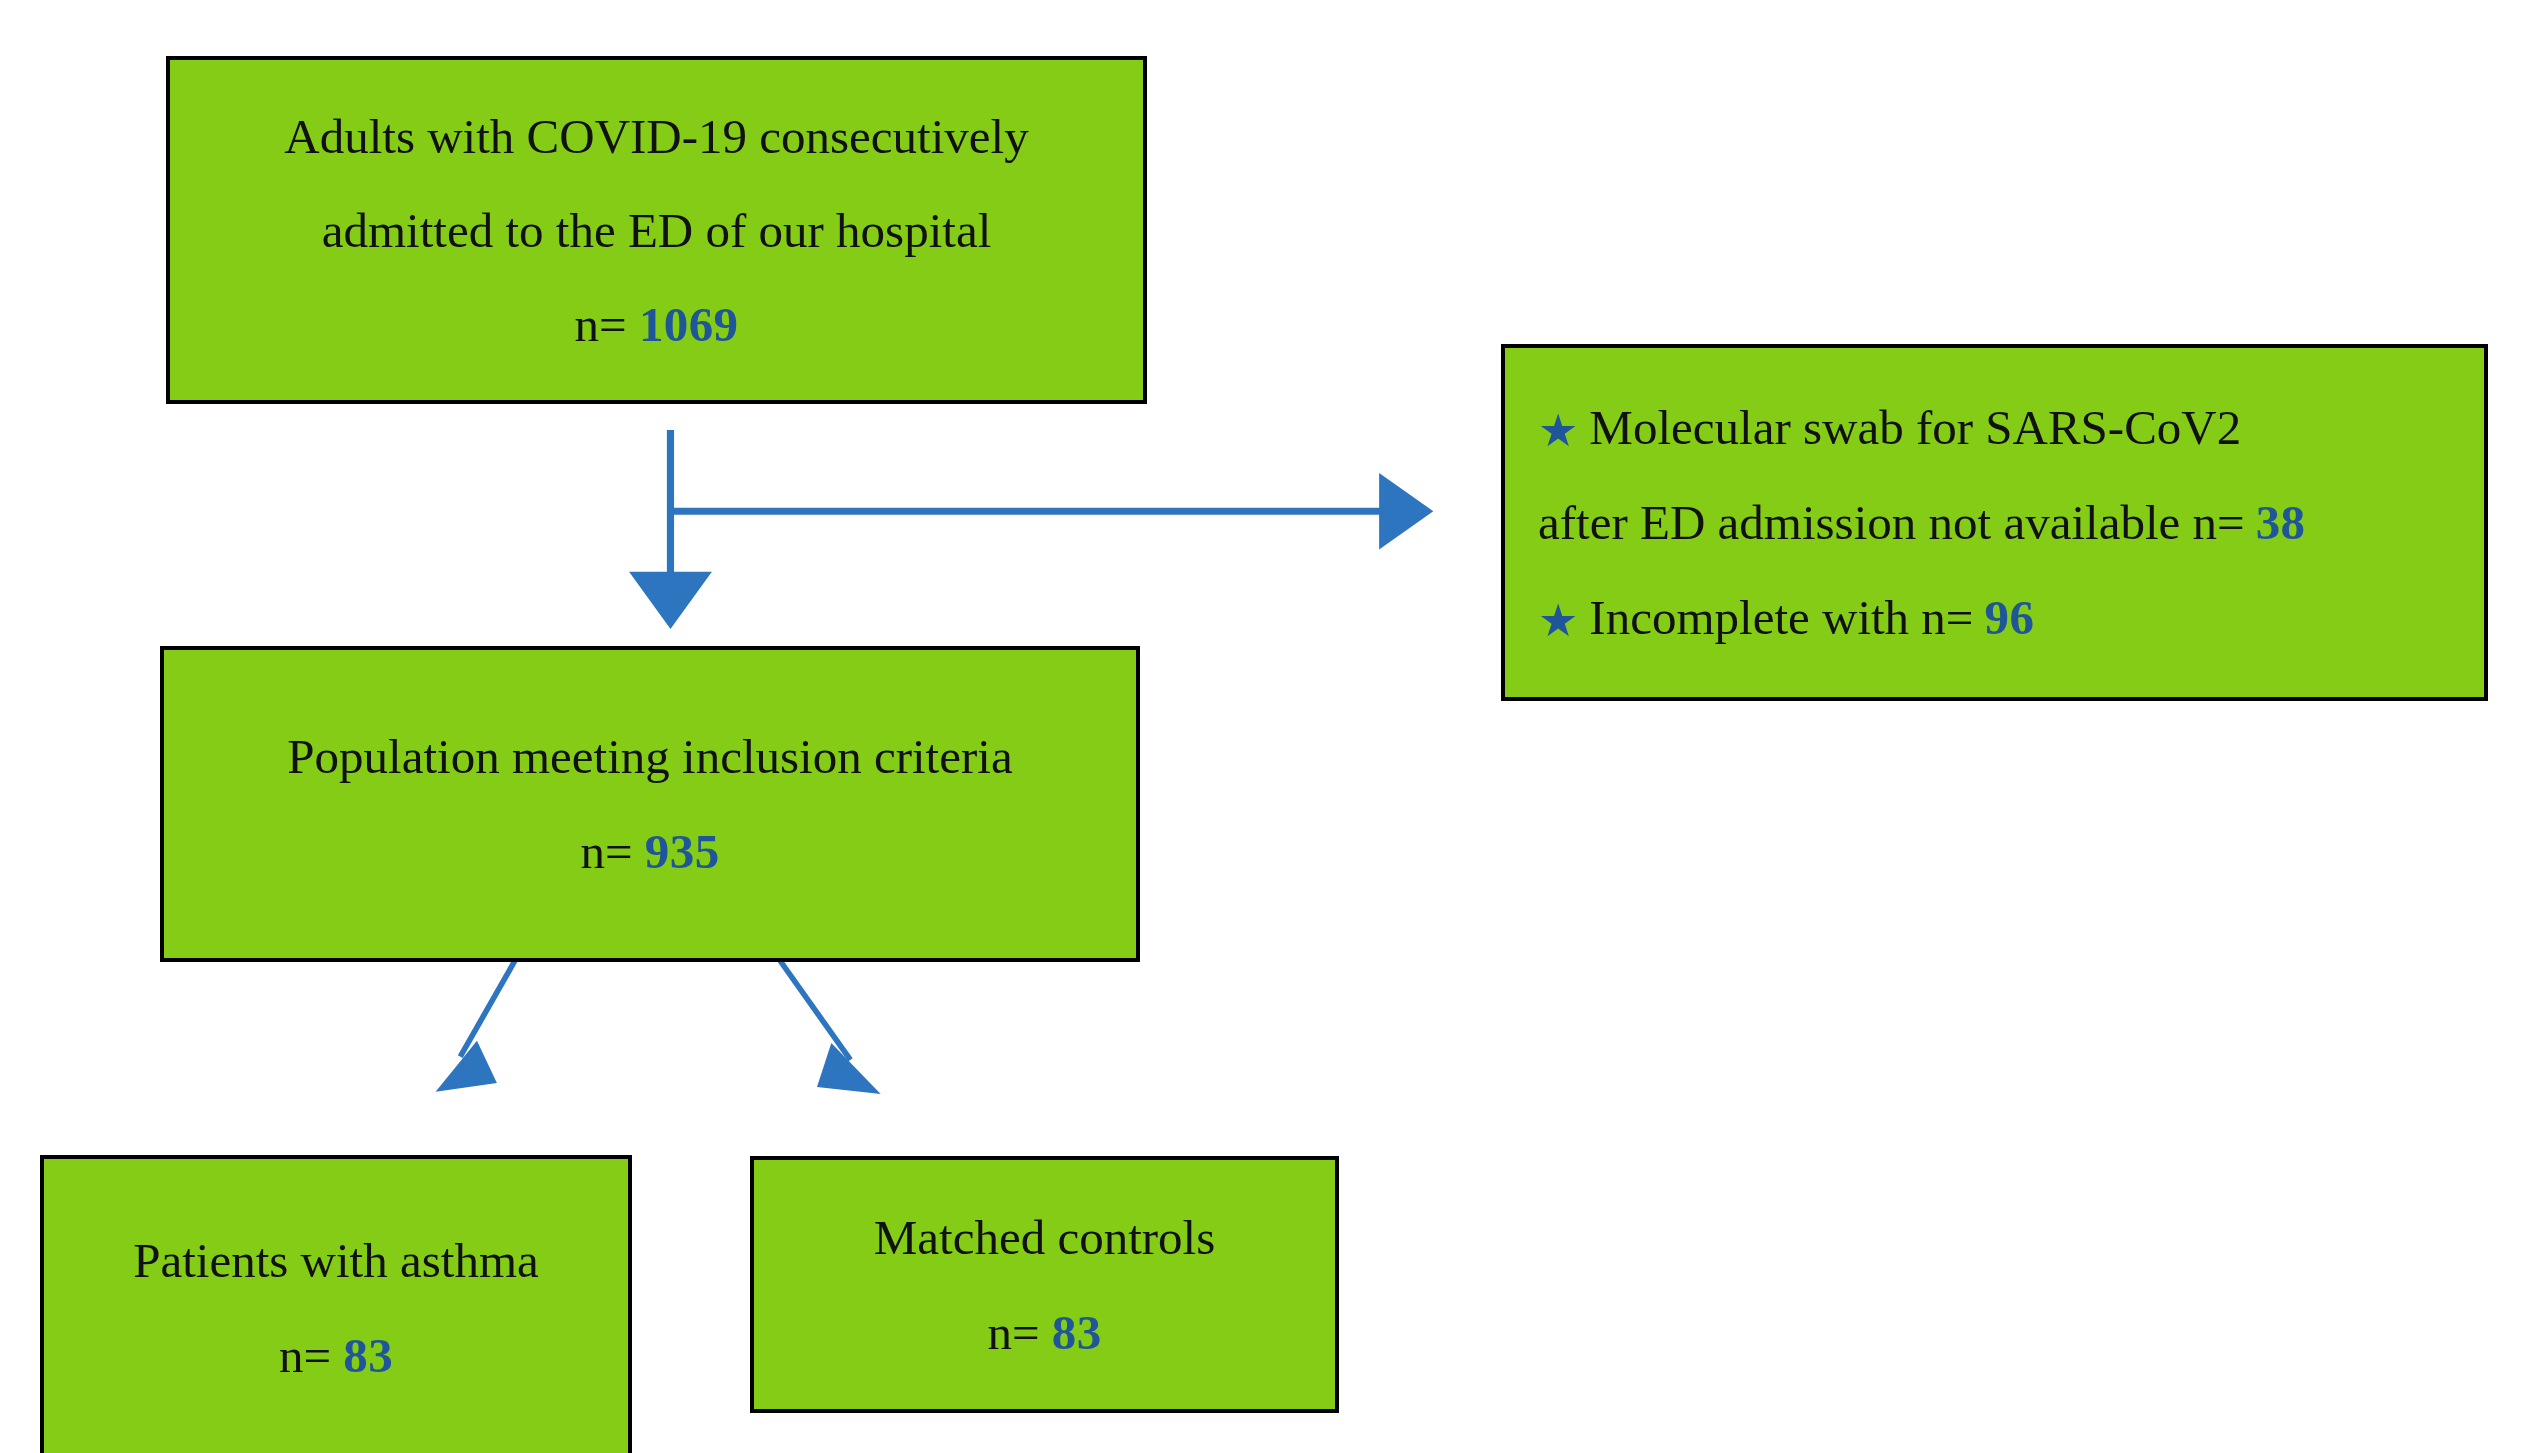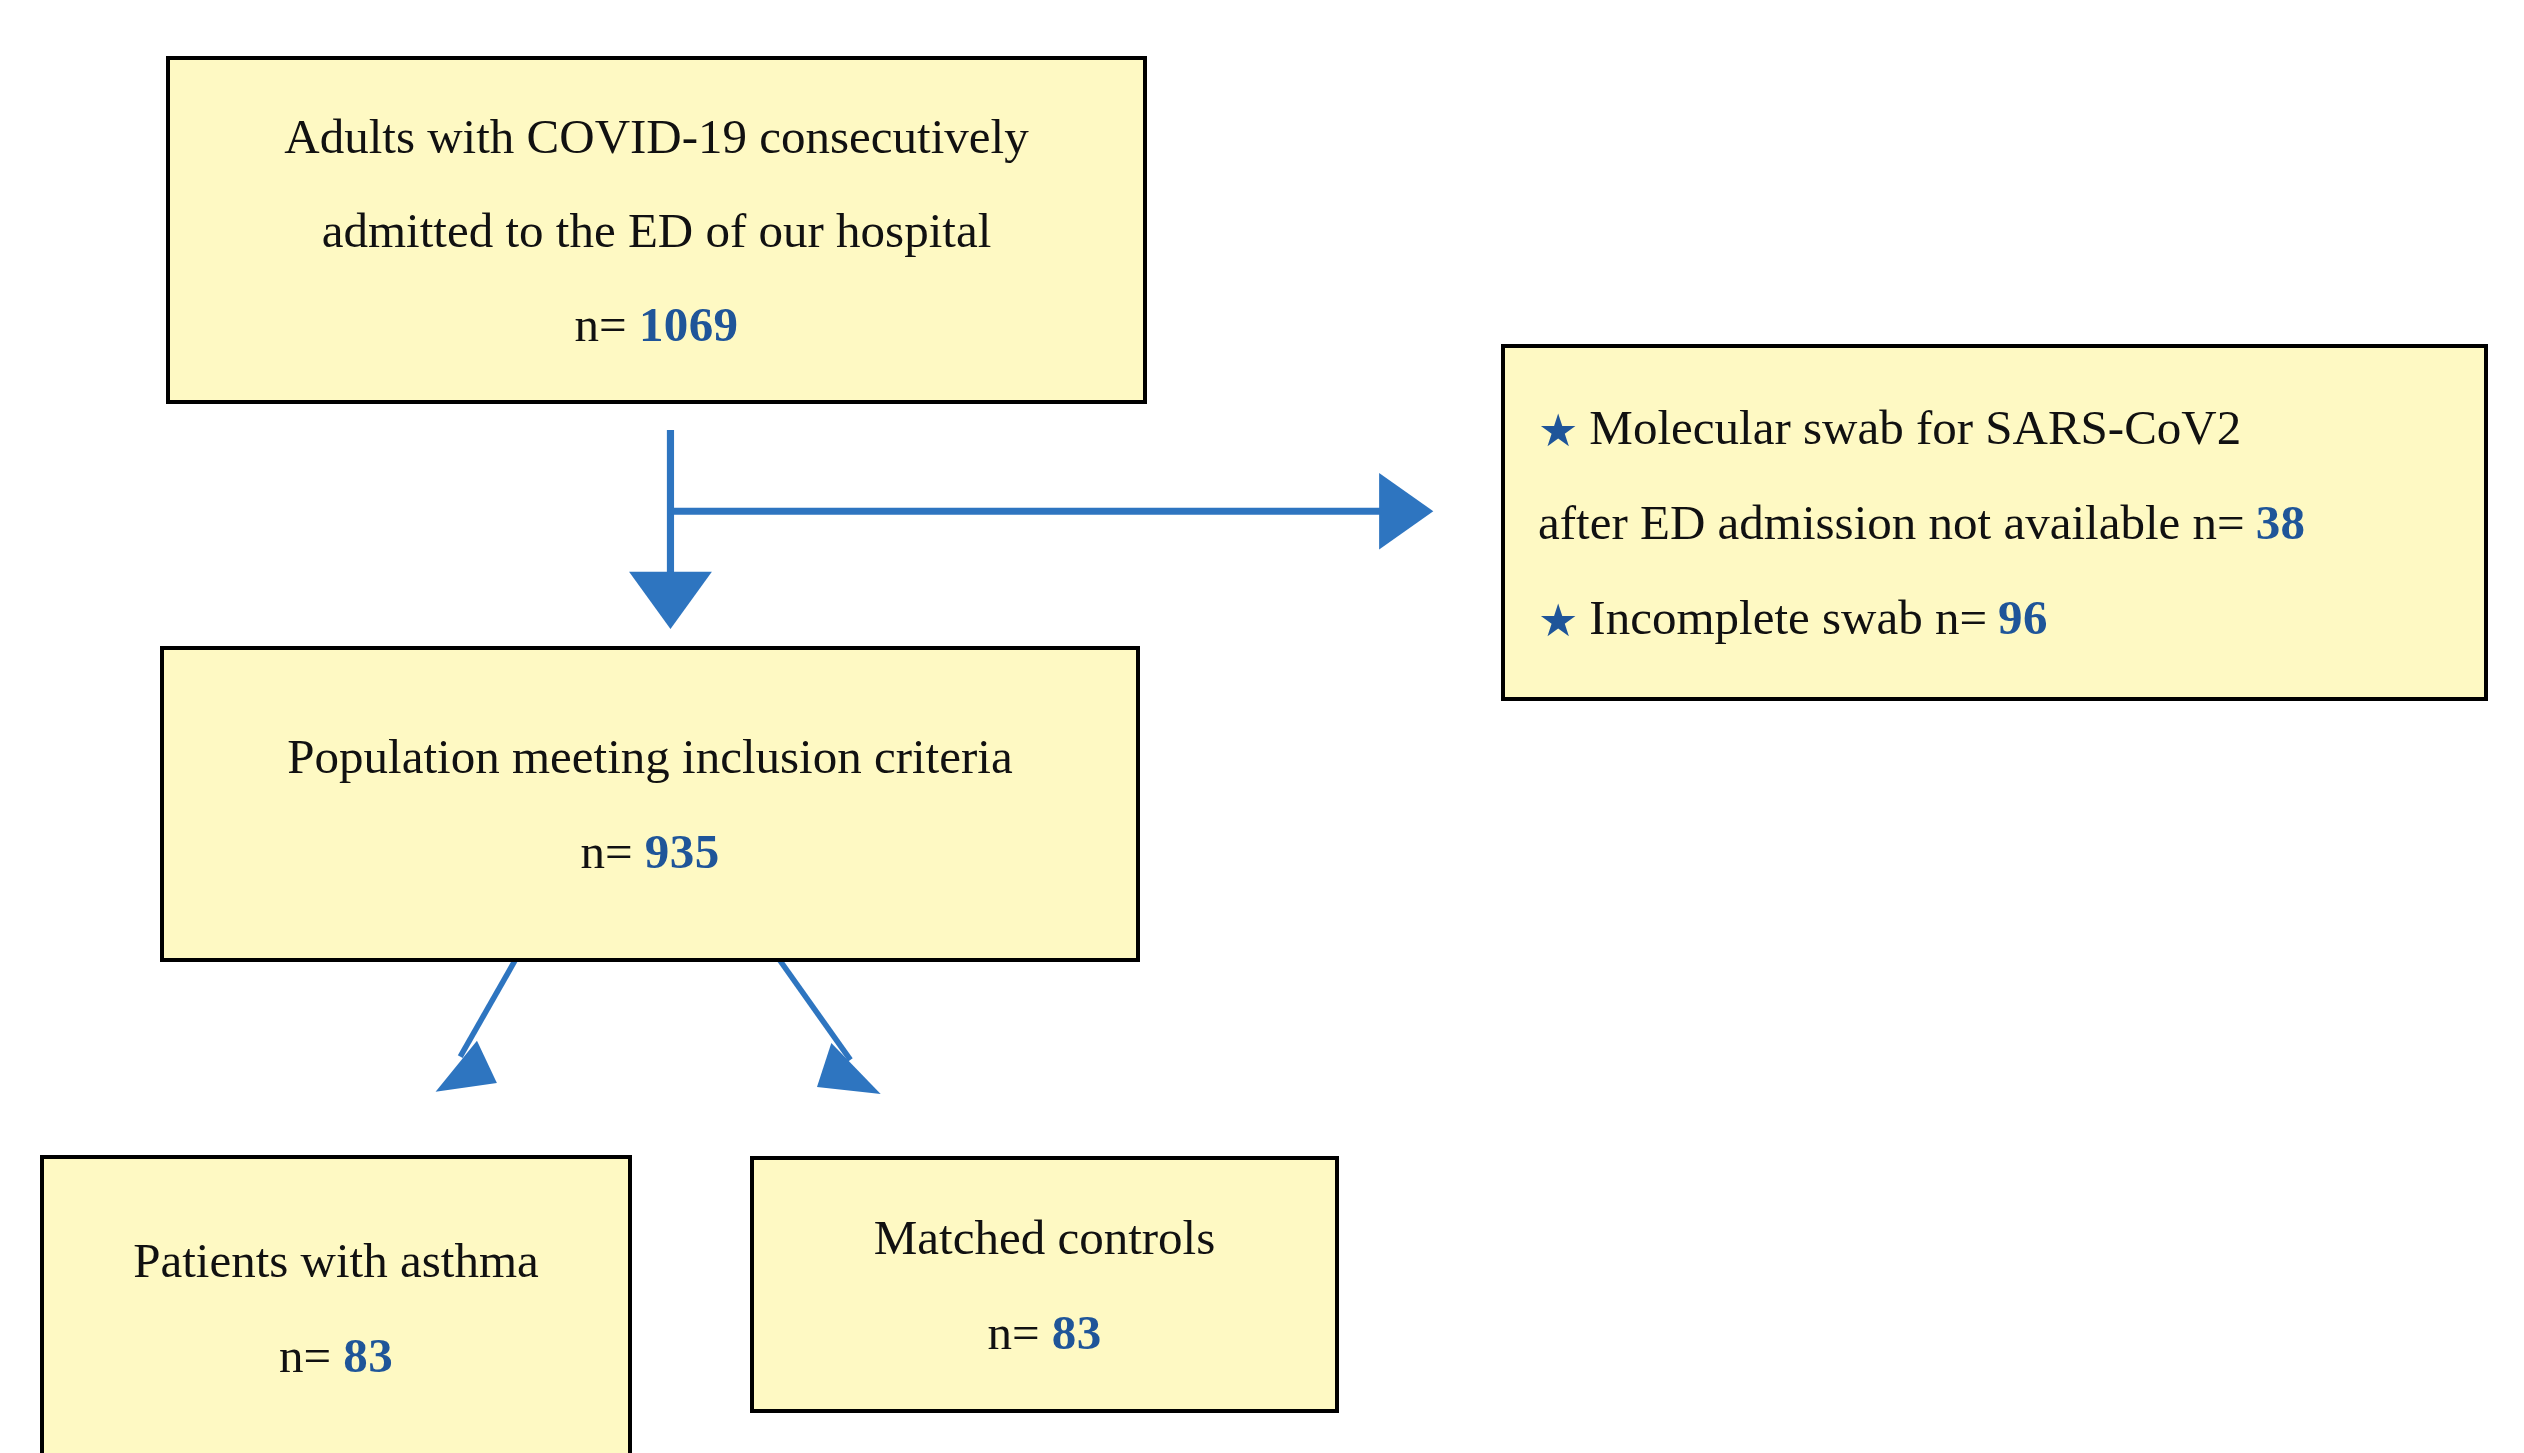--- a/index.html
+++ b/index.html
@@ -14,21 +14,21 @@
     position: relative;
     width: 2525px;
     height: 1454px;
     background: #ffffff;
     overflow: hidden;
   }
   .node-box {
     position: absolute;
     box-sizing: border-box;
     border: 4px solid #000000;
-    background: #fef9c3;
+    background: #84cc16;
     display: flex;
     flex-direction: column;
     align-items: center;
     justify-content: center;
   }
   .node-line {
     font-size: 49px;
     line-height: 1.0;
     color: #111111;
     white-space: nowrap;
@@ -138,21 +138,21 @@
       <span>Molecular swab for SARS-CoV2</span>
     </div>
 
     <div class="excl-line excl-indent">
       <span>after ED admission not available n=</span>
       <span class="count-num" style="margin-left:11px;">38</span>
     </div>
 
     <div class="excl-line">
       <span class="star-icon">★</span>
-      <span>Incomplete swab n=</span>
+      <span>Incomplete with n=</span>
       <span class="count-num" style="margin-left:11px;">96</span>
     </div>
   </div>
 
   <div class="node-box" id="included-box" style="left:160px; top:646px; width:980px; height:316px;">
     <div class="node-line">Population meeting inclusion criteria</div>
     <div class="count-line" style="margin-top:46px;">
       <span>n=</span>
       <span class="count-num">935</span>
     </div>

